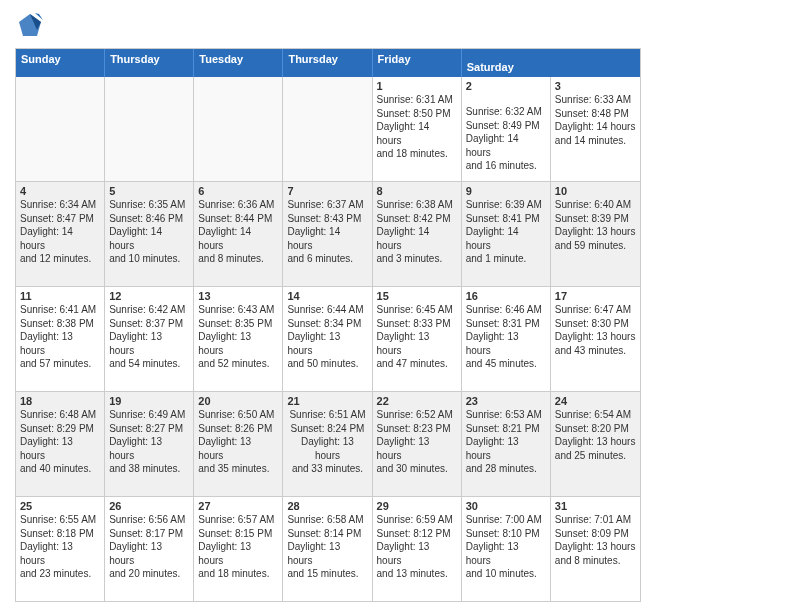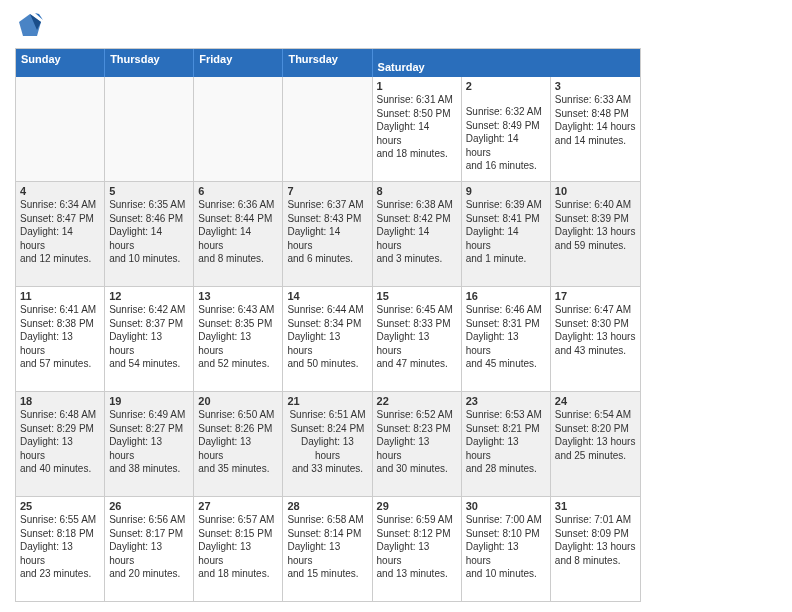--- a/index.html
+++ b/index.html
@@ -125,22 +125,23 @@
     <div class="title-block">
       <div class="month-title"></div>
       <div class="subtitle"></div>
     </div>
   </div>
 
   <div class="calendar">
     <div class="cal-header">
     <div class="cal-header-cell">Sunday</div>
         <div class="cal-header-cell">Thursday</div>
+        <div class="cal-header-cell">Tuesday</div>
+        <div class="cal-header-cell">Thursday</div>
         <div class="cal-header-cell">Friday</div>
-        <div class="cal-header-cell">Thursday</div>
         <div class="cal-header-cell">Saturday</div>
       </div>
     <div class="cal-body">
     <div class="cal-row">
           <div class="cal-cell empty"></div>
           <div class="cal-cell empty"></div>
           <div class="cal-cell empty"></div>
           <div class="cal-cell empty"></div>
           <div class="cal-cell">
             <div class="day-num">1</div>

